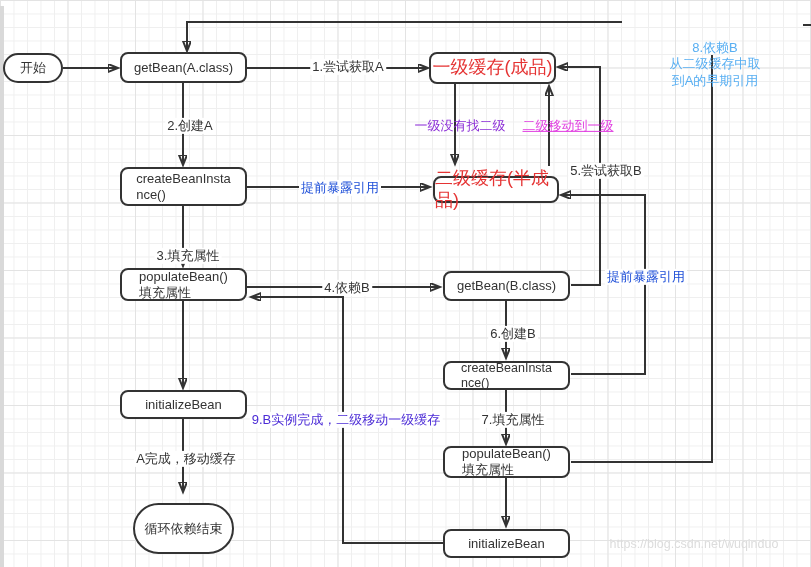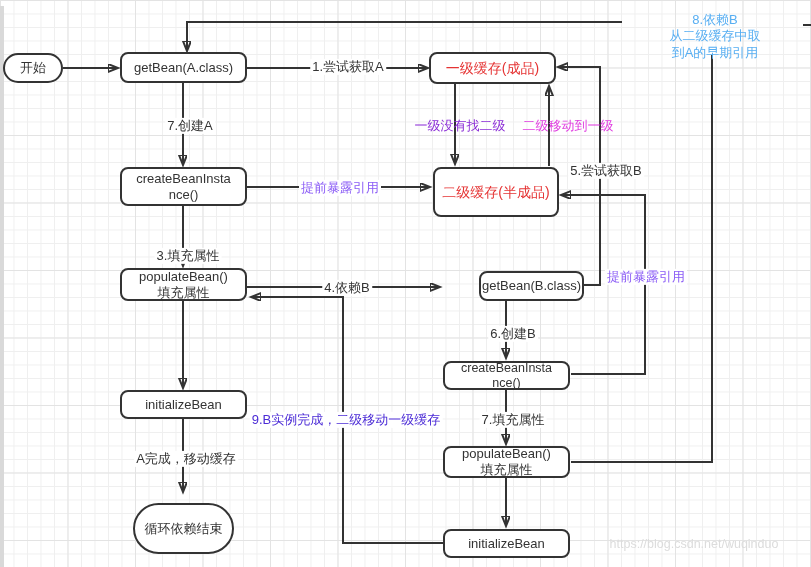--- a/index.html
+++ b/index.html
@@ -13,33 +13,33 @@
       linear-gradient(90deg, #efefef 1px, transparent 1px);
     background-size:67.5px 67.5px,67.5px 67.5px,13.5px 13.5px,13.5px 13.5px;
     font-family:"Liberation Sans","DejaVu Sans",sans-serif;
     color:#333;
   }
   #edge-strip{position:absolute;left:0;top:6px;width:4px;height:561px;background:#d9d9d9;}
   svg.connectors{position:absolute;left:0;top:0;}
   svg.connectors path{fill:none;stroke:#333;stroke-width:2;}
   .node{
     position:absolute;box-sizing:border-box;border:2px solid #333;border-radius:8px;
-    background:#fff;display:flex;align-items:center;justify-content:center;text-align:center;
+    background:#fff;display:flex;align-items:center;justify-content:center;text-align:left;
     font-size:13px;line-height:1.2;white-space:pre-line;z-index:3;
   }
   .pill{border-radius:16px;}
   .bigpill{border-radius:26px;margin-top:9px;}
-  .red-text{color:#e53333;font-size:14px;}
+  .red-text{color:#e53333;font-size:18px;}
   .lbl{
     position:absolute;transform:translate(-50%,-50%);white-space:pre-line;text-align:center;
     font-size:13px;background:#fff;padding:0 2px;line-height:1.25;z-index:2;
   }
   .lbl.nobg{background:transparent;}
-  .c-green{color:#8b5cf6;}
-  .c-blue{color:#57aef2;}
+  .c-green{color:#1d4ed8;}
+  .c-blue{color:#57aef2;margin-top:28px;}
   .c-purple{color:#8a2bd6;}
   .c-magenta{color:#e03ce0;}
   .c-violet{color:#4b2bd6;}
   .watermark{color:#dcdcdc;font-size:12.5px;background:transparent;z-index:1;}
 </style>
 </head>
 <body>
 
 <div id="stage">
 
@@ -70,42 +70,42 @@
     <path d="M506,301 V358" marker-end="url(#arrow)"></path>
     <path d="M506,390 V444" marker-end="url(#arrow)"></path>
     <path d="M506,478 V526" marker-end="url(#arrow)"></path>
   </svg>
 
   <div class="node pill" style="left:3px;top:53px;width:60px;height:30px;">开始</div>
   <div class="node" style="left:120px;top:52px;width:127px;height:31px;">getBean(A.class)</div>
   <div class="node red-text" style="left:429px;top:52px;width:127px;height:32px;">一级缓存(成品)</div>
   <div class="node" style="left:120px;top:167px;width:127px;height:39px;">createBeanInsta
 nce()</div>
-  <div class="node red-text" style="left:433px;top:167px;width:126px;height:50px;">二级缓存(半成品)</div>
+  <div class="node red-text" style="left:433px;top:176px;width:126px;height:27px;">二级缓存(半成品)</div>
   <div class="node" style="left:120px;top:268px;width:127px;height:33px;">populateBean()
 填充属性</div>
-  <div class="node" style="left:443px;top:271px;width:105px;height:30px;margin-left:36px;">getBean(B.class)</div>
+  <div class="node" style="left:443px;top:271px;width:127px;height:30px;">getBean(B.class)</div>
   <div class="node" style="left:120px;top:390px;width:127px;height:29px;">initializeBean</div>
   <div class="node" style="left:443px;top:361px;width:127px;height:29px;font-size:12.5px;">createBeanInsta
 nce()</div>
   <div class="node" style="left:443px;top:446px;width:127px;height:32px;">populateBean()
 填充属性</div>
   <div class="node" style="left:443px;top:529px;width:127px;height:29px;">initializeBean</div>
   <div class="node bigpill" style="left:133px;top:494px;width:101px;height:51px;">循环依赖结束</div>
 
   <div class="lbl" style="left:348px;top:67px;">1.尝试获取A</div>
-  <div class="lbl" style="left:190px;top:126px;">7.创建A</div>
+  <div class="lbl" style="left:190px;top:126px;">2.创建A</div>
   <div class="lbl" style="left:188px;top:240px;margin-top:16px;">3.填充属性</div>
   <div class="lbl" style="left:347px;top:288px;">4.依赖B</div>
   <div class="lbl" style="left:606px;top:171px;">5.尝试获取B</div>
   <div class="lbl" style="left:513px;top:334px;">6.创建B</div>
   <div class="lbl" style="left:513px;top:420px;">7.填充属性</div>
   <div class="lbl c-blue nobg" style="left:715px;top:36px;">8.依赖B
 从二级缓存中取到A的早期引用</div>
   <div class="lbl c-violet" style="left:346px;top:420px;">9.B实例完成，二级移动一级缓存</div>
   <div class="lbl c-green" style="left:340px;top:188px;">提前暴露引用</div>
   <div class="lbl c-green" style="left:646px;top:277px;">提前暴露引用</div>
   <div class="lbl c-purple nobg" style="left:460px;top:126px;">一级没有找二级</div>
-  <div class="lbl c-magenta nobg" style="left:568px;top:126px;">二级移动到一级</div>
+  <div class="lbl c-magenta nobg" style="left:568px;top:126px;text-decoration:underline;">二级移动到一级</div>
   <div class="lbl" style="left:186px;top:459px;text-align:center;">A完成，移动缓存</div>
   <div class="lbl watermark" style="left:694px;top:545px;">https://blog.csdn.net/wuqinduo</div>
 
 </div>
 
 </body></html>

